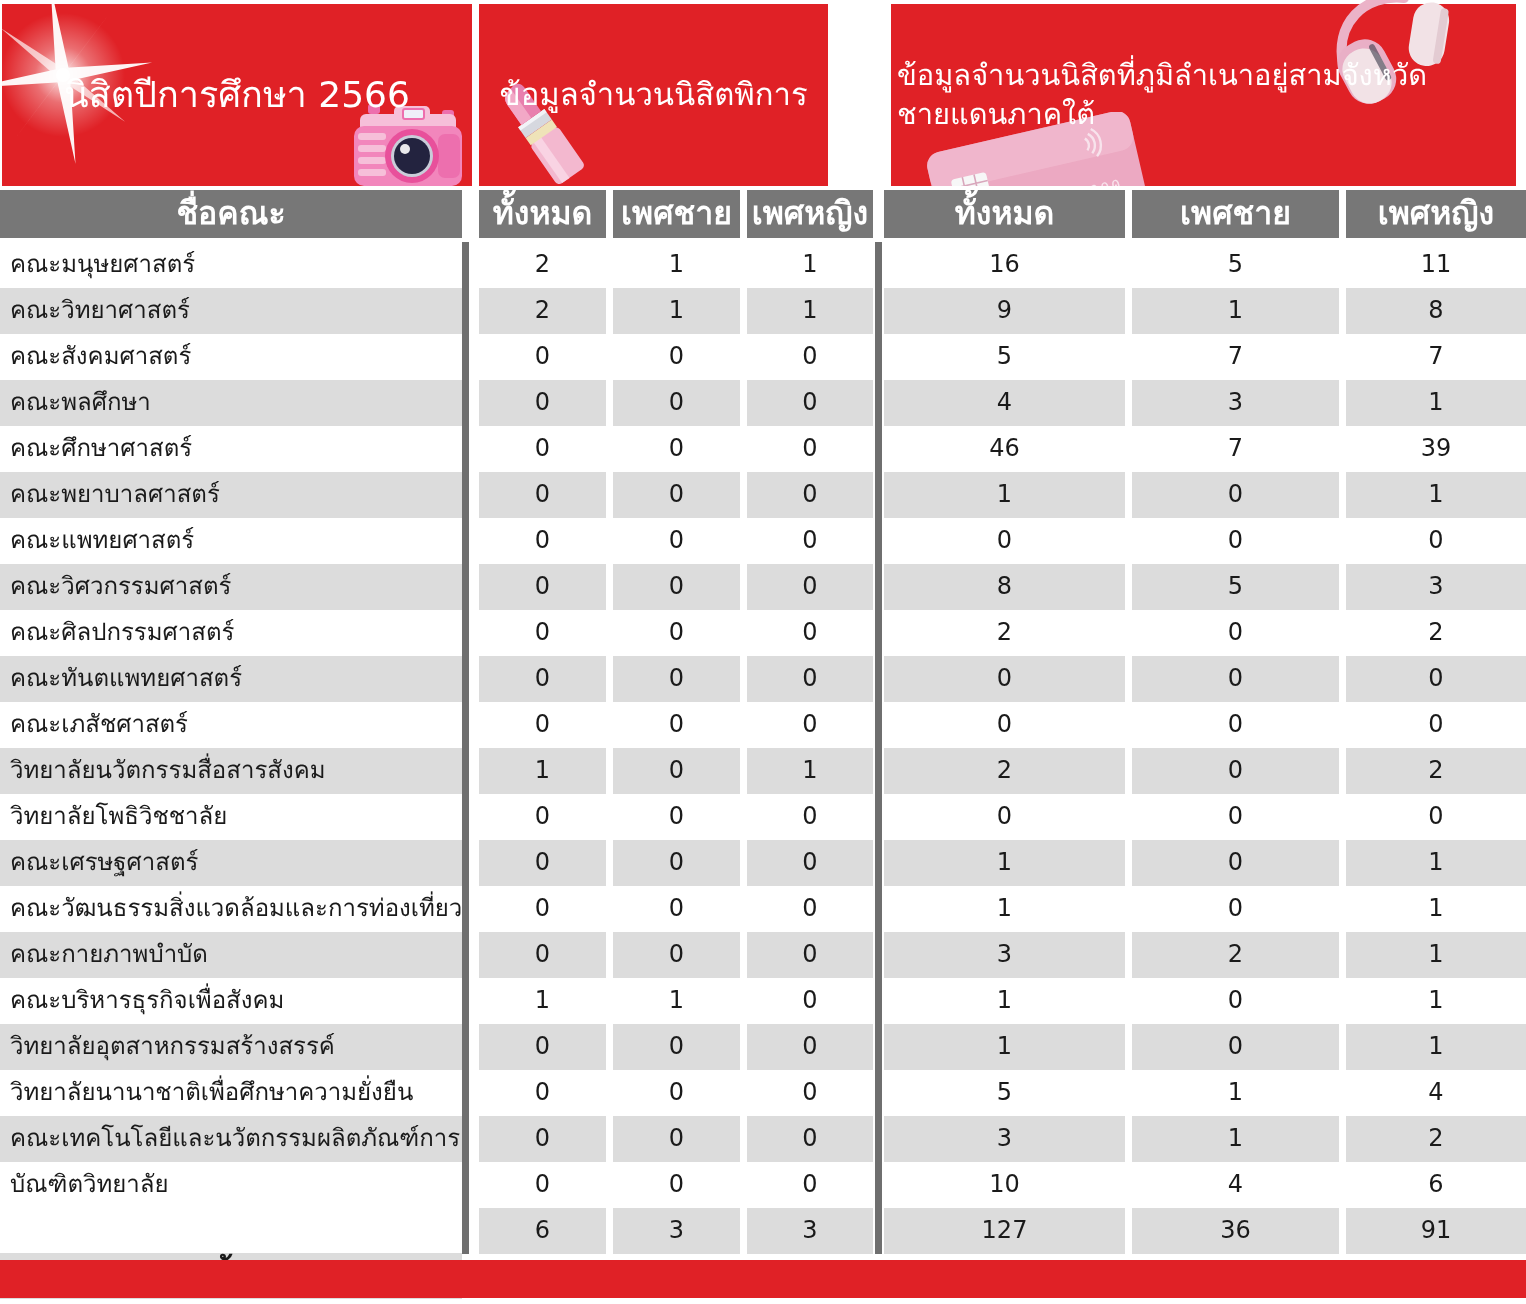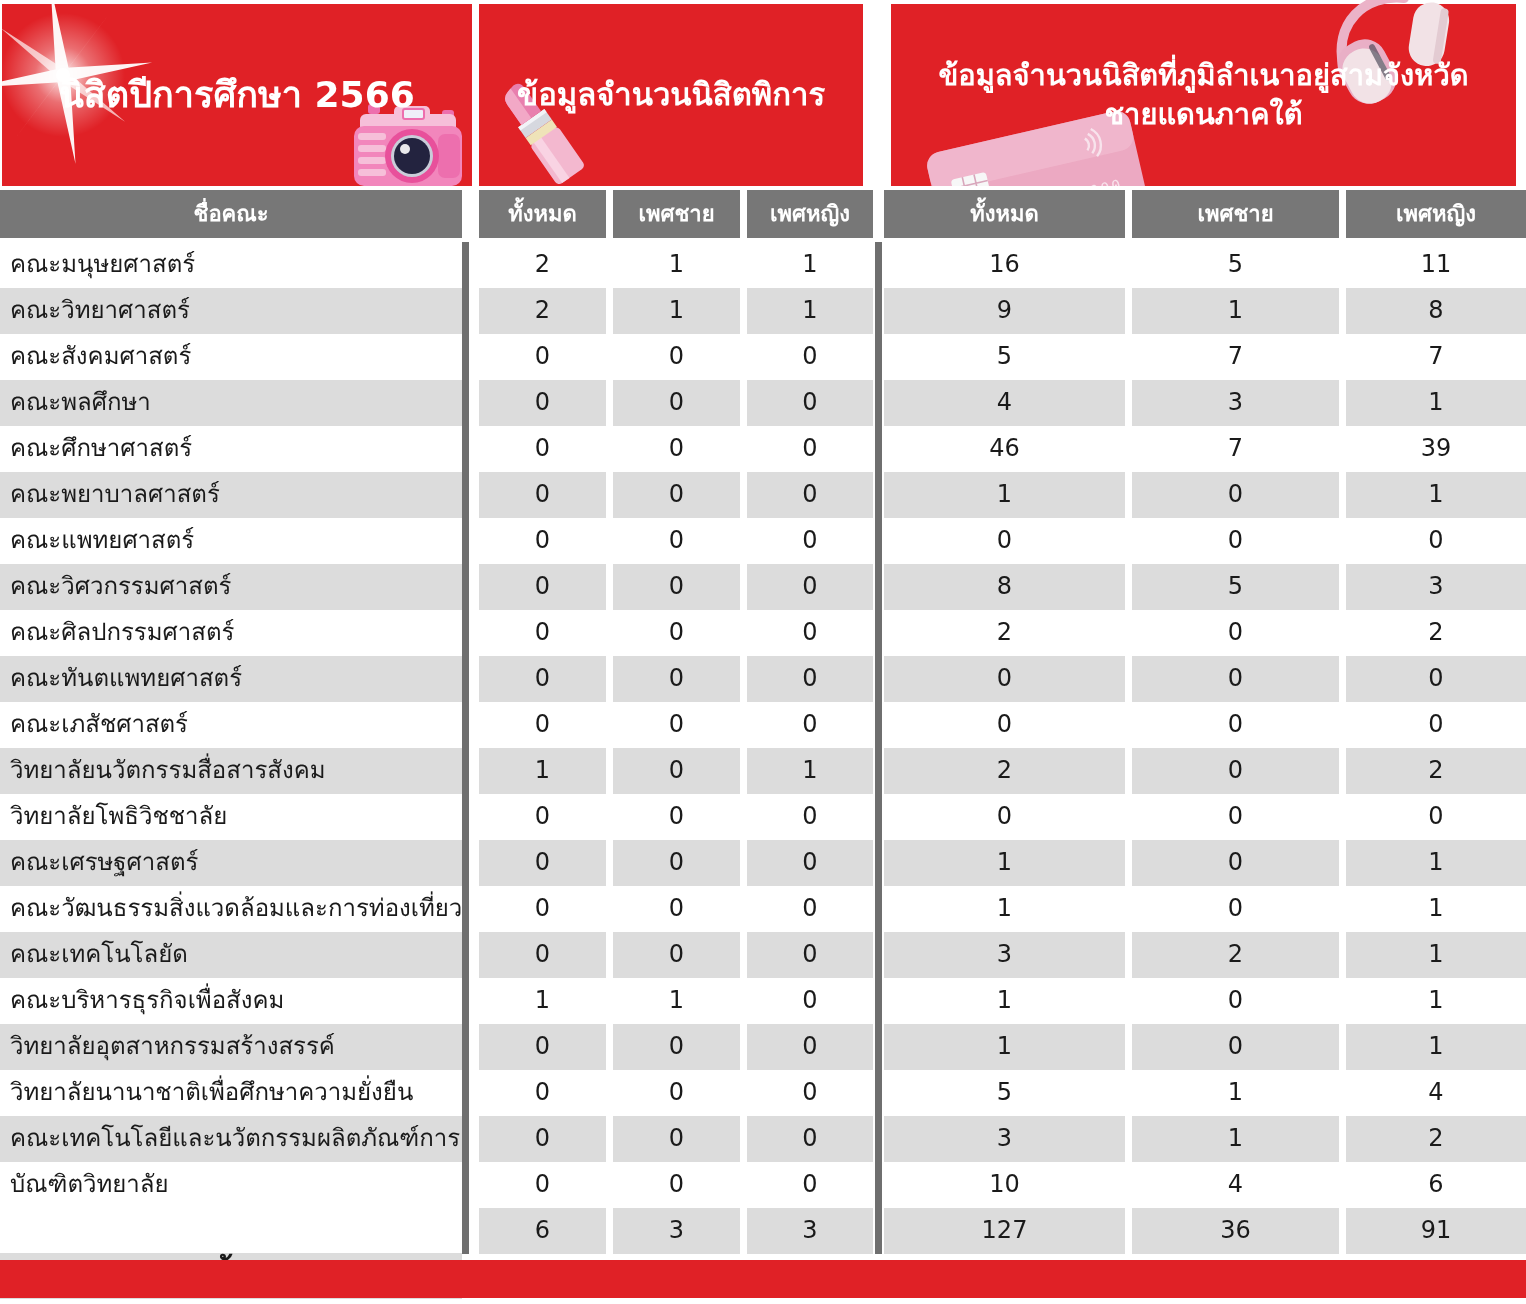--- a/index.html
+++ b/index.html
@@ -9,41 +9,41 @@
     width:1526px;height:1304px;
     background:#ffffff;
     overflow:hidden;
     font-family:"DejaVu Sans","Liberation Sans",sans-serif;
     color:#1a1a1a;
   }
   
   .hero{position:absolute;top:4px;left:0;width:1526px;height:182px;}
   .hb{position:absolute;top:0;height:182px;background:#E02126;display:flex;align-items:center;justify-content:center;}
   .hb1{left:2px;width:470px;}
-  .hb2{left:479px;width:384px;}
+  .hb2{left:479px;width:349px;}
   .hb3{left:891px;width:625px;}
-  .hb-title{color:#ffffff;font-weight:bold;text-align:center;line-height:1.35;position:relative;z-index:2;}
+  .hb-title{color:#ffffff;font-weight:normal;line-height:1.35;position:relative;z-index:2;}
   .hb1 .hb-title{font-size:36px;}
   .hb2 .hb-title{font-size:31px;}
   .hb3 .hb-title{font-size:29px;padding:0 6px;}
   .deco{position:absolute;z-index:1;pointer-events:none;}
   .deco-flare{top:-24px;left:-34px;}
   .deco-camera{right:4px;bottom:-6px;}
   .deco-lipstick{left:2px;bottom:-4px;}
   .deco-headphones{right:42px;top:-14px;}
   .deco-card{left:30px;bottom:0;}
   
   .row-grid{
     display:grid;
     grid-template-columns:462px 17px 127px 7px 127px 7px 126px 11px 241px 7px 207px 7px 180px;
   }
   
   .colhead{position:absolute;top:190px;left:0;width:1526px;height:48px;}
   .hcell{
-    background:#777777;color:#ffffff;font-weight:bold;font-size:22px;
+    background:#777777;color:#ffffff;font-weight:bold;font-size:32px;
     display:flex;align-items:center;justify-content:center;height:48px;line-height:1.3;
   }
   
   .tbody{position:absolute;top:242px;left:0;width:1526px;}
   .row{height:46px;}
   .cell{display:flex;align-items:center;height:46px;background:#ffffff;line-height:1.3;}
   .cell.name{padding-left:10px;font-size:24px;white-space:nowrap;}
   .cell.num{justify-content:center;font-size:24px;}
   .sp{background:#ffffff;height:46px;}
   .row:nth-child(even) .cell{background:#DCDCDC;}
@@ -399,21 +399,21 @@
       <div class="cell num">0</div>
       <div class="sp"></div>
       <div class="cell num">1</div>
       <div class="sp"></div>
       <div class="cell num">0</div>
       <div class="sp"></div>
       <div class="cell num">1</div>
     </div>
 
     <div class="row row-grid">
-      <div class="cell name">คณะเทคโนโลยัด</div>
+      <div class="cell name">คณะกายภาพบำบัด</div>
       <div class="sp"></div>
       <div class="cell num">0</div>
       <div class="sp"></div>
       <div class="cell num">0</div>
       <div class="sp"></div>
       <div class="cell num">0</div>
       <div class="sp"></div>
       <div class="cell num">3</div>
       <div class="sp"></div>
       <div class="cell num">2</div>

